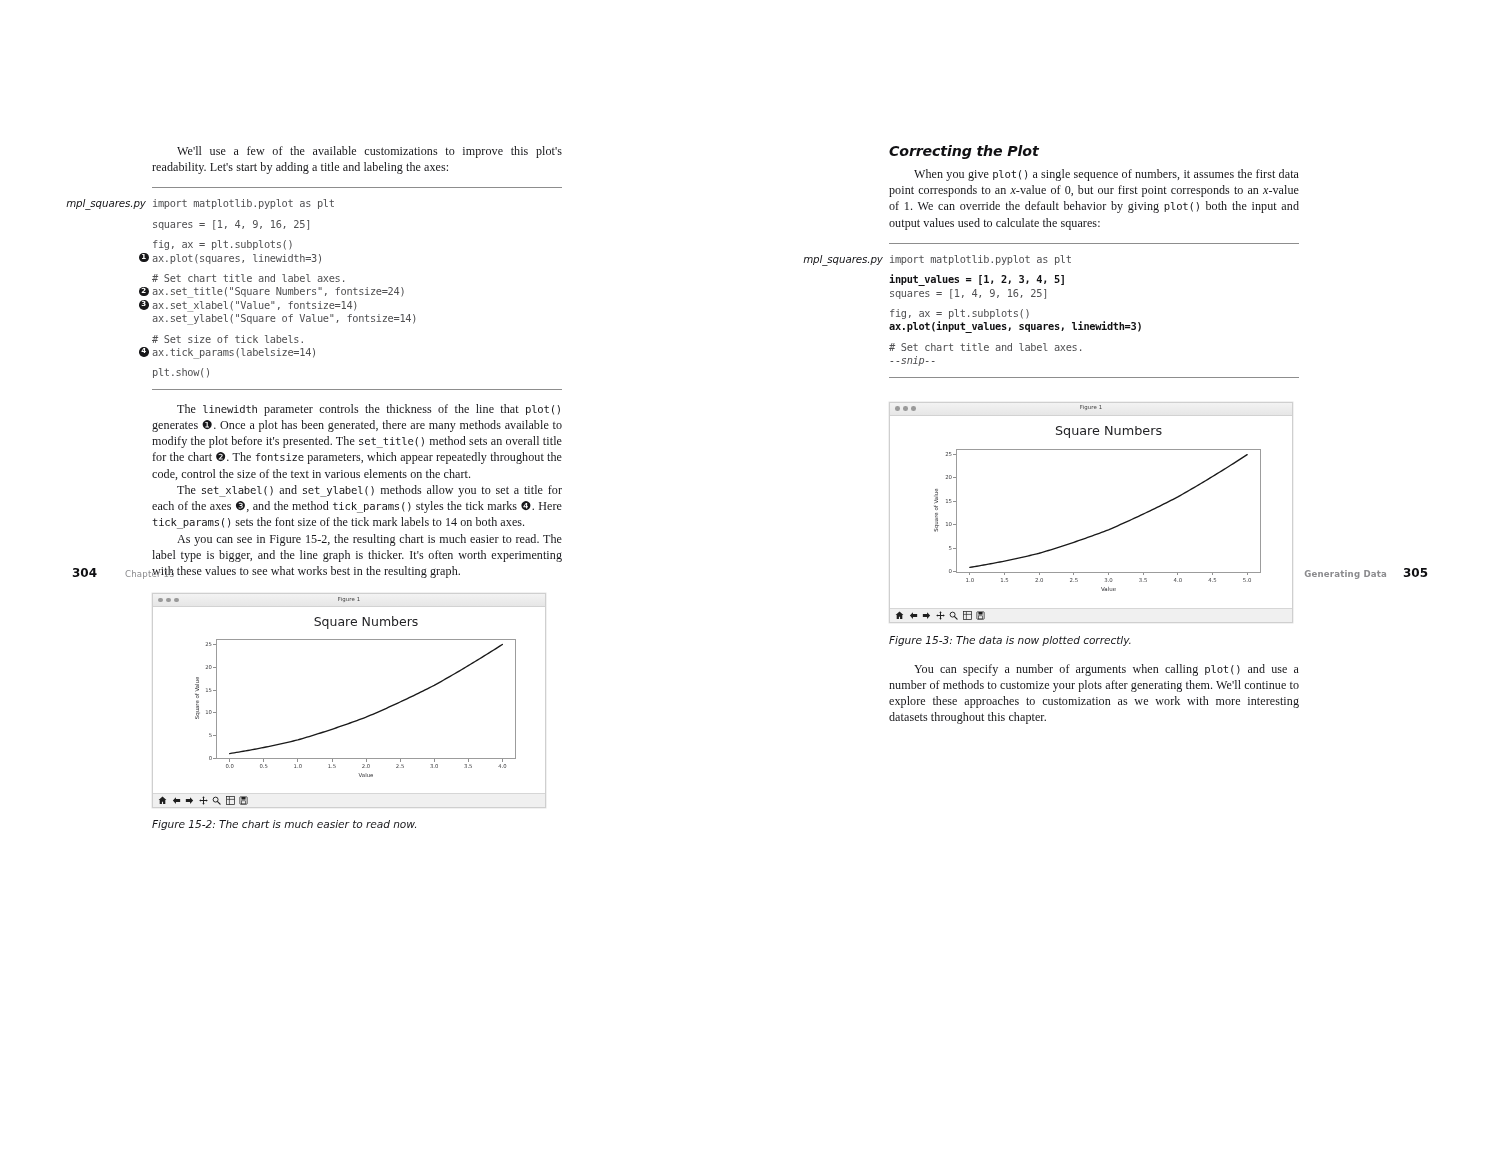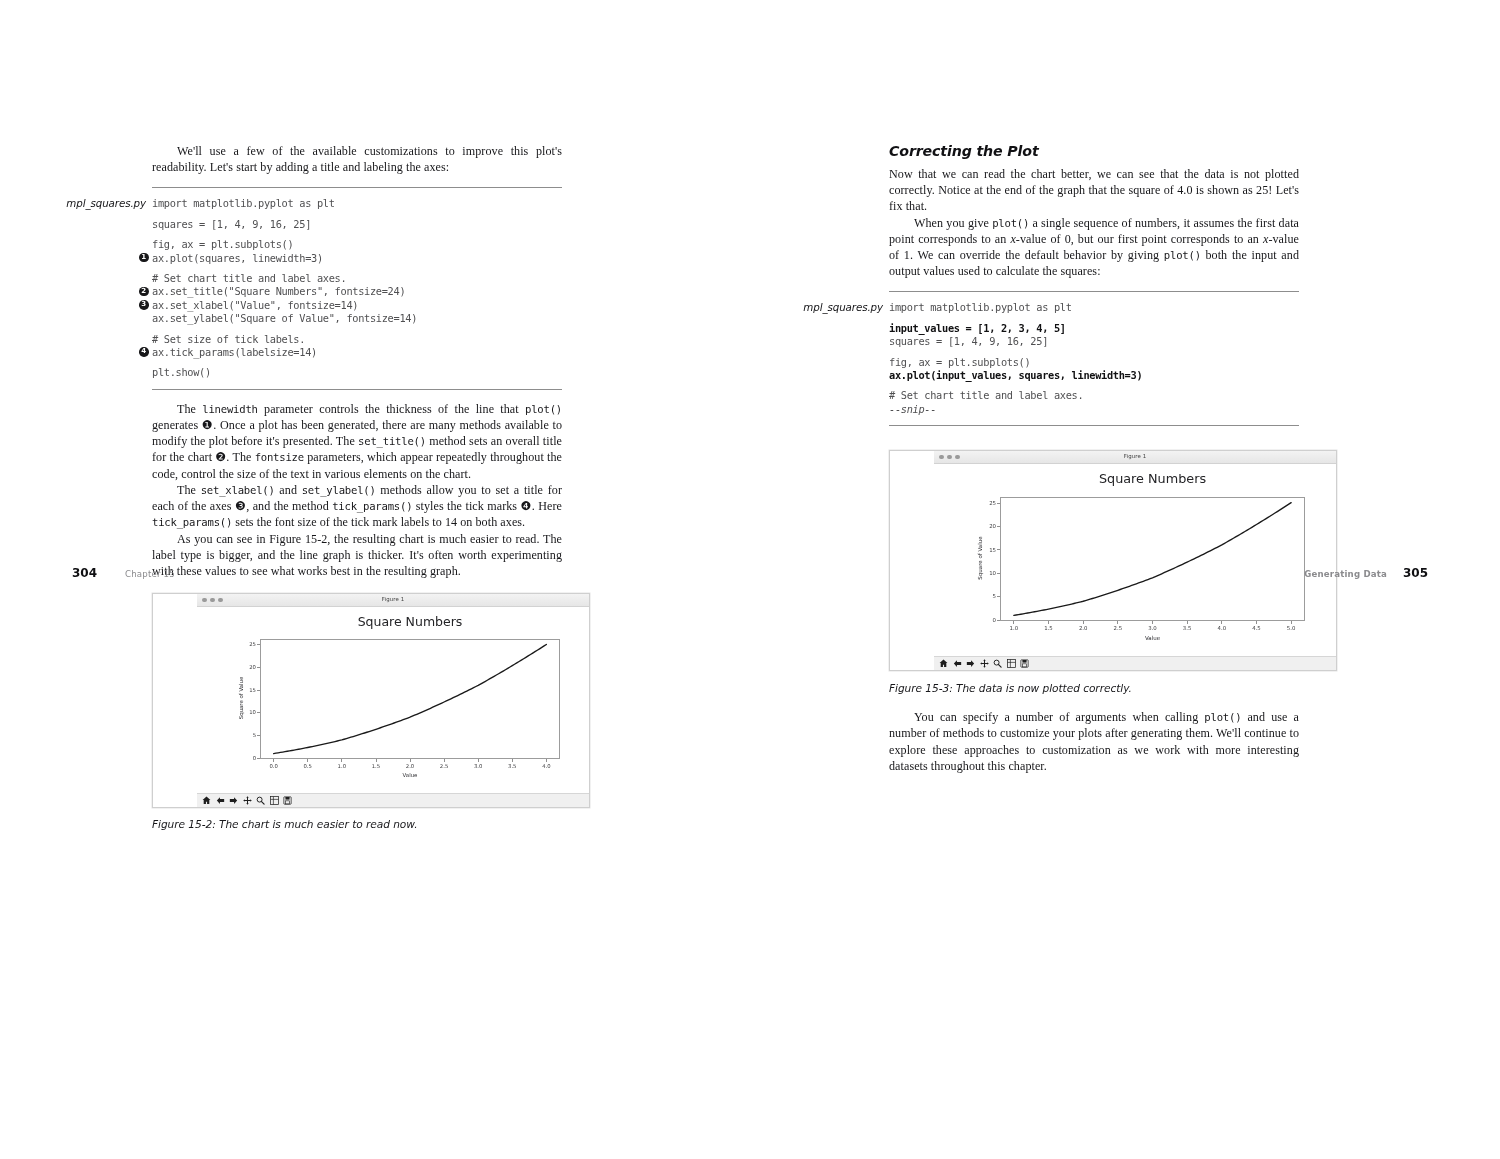--- a/index.html
+++ b/index.html
@@ -75,21 +75,21 @@
   .listing .rule.bottom { background: #8d8d8d; }
   .listing .codebody {
     padding: 9px 0 9px 0;
     color: #4c4c4e;
   }
   .listing .filename {
     position: absolute;
     left: -86px;
     top: 10px;
     width: 80px;
-    text-align: right;
+    text-align: center;
     font-family: "DejaVu Sans", "Liberation Sans", sans-serif;
     font-style: italic;
     font-size: 10.3px;
     color: #141417;
     white-space: nowrap;
     letter-spacing: -0.01em;
   }
   .codeline {
     position: relative;
     white-space: pre;
@@ -119,21 +119,20 @@
     font-weight: bold;
     letter-spacing: 0;
   }
 
   
   .figwin {
     position: relative;
     background: #ffffff;
     border: 1px solid #cfcfcf;
     box-shadow: 0 0 0 0.5px #e3e3e3;
-    padding-left: 44px;
   }
   .figwin .titlebar {
     height: 12px;
     background: linear-gradient(#f3f3f3, #e6e6e6);
     border-bottom: 1px solid #d2d2d2;
     position: relative;
   }
   .figwin .dots {
     position: absolute;
     left: 5px; top: 3.5px;
@@ -365,21 +364,20 @@
       <span class="folio">304</span>
       <span class="runhead" style="margin-left:24px;text-align:center;">Chapter 15</span>
     </div>
   </div>
 
   <div class="page page-right">
     <div class="col-right">
 
       <h2 class="section">Correcting the Plot</h2>
 
-      <p class="body noindent">Now that we can read the chart better, we can see that the data is not plotted correctly. Notice at the end of the graph that the square of 4.0 is shown as 25! Let's fix that.</p>
       <p class="body">When you give <code>plot()</code> a single sequence of numbers, it assumes the first data point corresponds to an <i>x</i>-value of 0, but our first point corresponds to an <i>x</i>-value of 1. We can override the default behavior by giving <code>plot()</code> both the input and output values used to calculate the squares:</p>
 
       <div class="listing" id="listing-right" style="margin-top:12px;">
         <div class="rule"></div>
         <div class="filename">mpl_squares.py</div>
         <div class="codebody">
             <div class="codeline"><span>import matplotlib.pyplot as plt</span></div>
             <div class="codeline blank"><span></span></div>
             <div class="codeline hl"><span>input_values = [1, 2, 3, 4, 5]</span></div>
             <div class="codeline"><span>squares = [1, 4, 9, 16, 25]</span></div>

